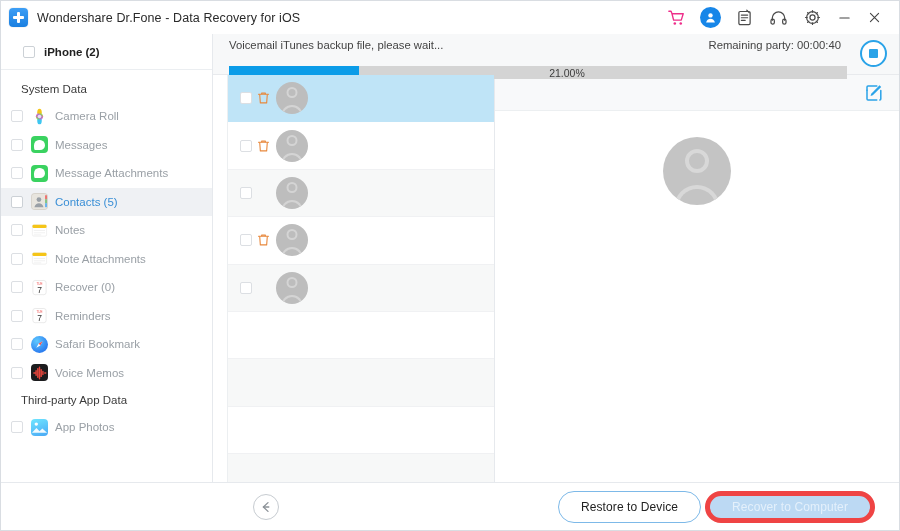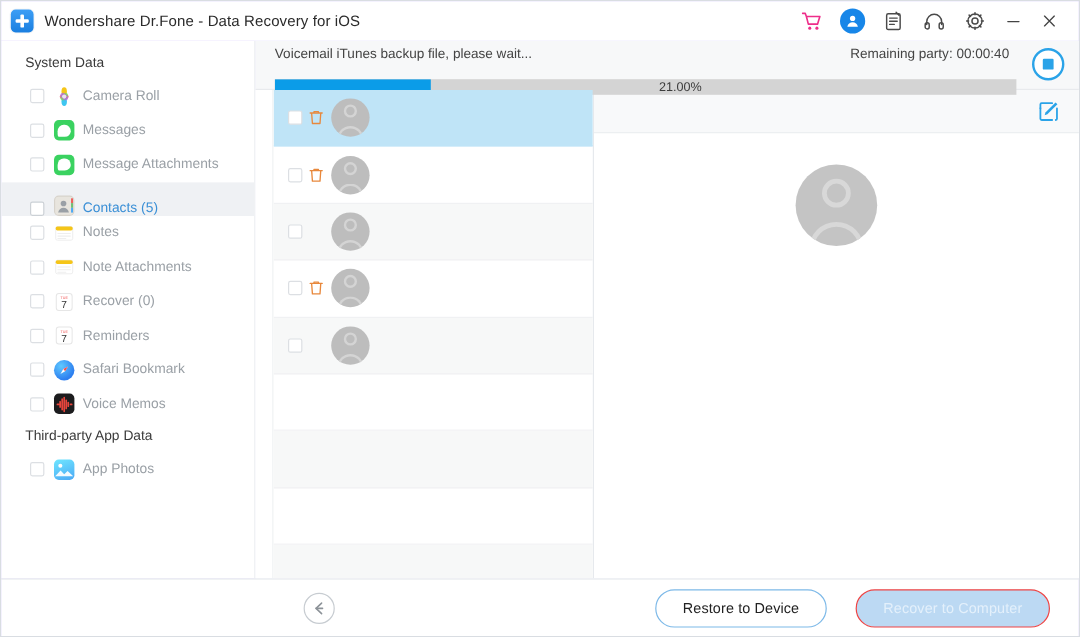--- a/index.html
+++ b/index.html
@@ -84,24 +84,24 @@
 
   .nav-scroll { flex: 1 1 auto; overflow: hidden; padding-top: 6px; }
 
   .group-label {
     font-size: 11.5px; color: #3a3a3a;
     padding: 7px 0 7px 20px;
   }
   .nav-item {
     height: 28.5px;
     display: flex; align-items: center;
-    padding-left: 24px;
+    padding-left: 10px;
     cursor: default;
   }
-  .nav-item.selected { background: #eff1f4; align-items: flex-end; }
+  .nav-item.selected { background: #eff1f4; }
   .nav-item .cb { margin-right: 8px; }
   .nav-ico {
     width: 17px; height: 17px; border-radius: 4px;
     margin-right: 7px; flex: 0 0 auto;
     display: flex; align-items: center; justify-content: center;
     position: relative; overflow: hidden;
   }
   .nav-label { font-size: 11.5px; color: #9aa0a6; white-space: nowrap; }
   .nav-item.selected .nav-label { color: #3a8fd6; }
   .nav-item.selected .nav-label .cnt { color: #3a8fd6; }
@@ -240,29 +240,29 @@
     padding: 0 24px 0 0;
     position: relative;
   }
   .footer-left { width: 212px; min-width: 212px; }
   .back-btn {
     width: 26px; height: 26px; border-radius: 50%;
     border: 1px solid #c7ccd1; background: #fff;
     display: flex; align-items: center; justify-content: center;
     margin-left: 20px; cursor: default;
   }
-  .footer-right { margin-left: auto; display: flex; align-items: center; gap: 24px; }
+  .footer-right { margin-left: auto; display: flex; align-items: center; gap: 4px; }
   .btn {
     height: 32px; border-radius: 16px;
     font-size: 12px; letter-spacing: .1px;
     display: flex; align-items: center; justify-content: center;
     padding: 0 22px; cursor: default; white-space: nowrap;
   }
   .btn-outline { background: #fff; border: 1px solid #7db9e8; color: #222; min-width: 124px; }
-  .btn-disabled { background: #bcd9f3; border: 1px solid #ef4444; color: #e4f0fb; min-width: 148px; }
+  .btn-disabled { background: #bcd9f3; border: 5px solid #ef4444; color: #e4f0fb; min-width: 148px; }
 </style>
 </head>
 <body>
 
 <div class="app">
 
   <div class="titlebar">
     <div class="logo">
       <span class="plus"></span>
     </div>
@@ -322,20 +322,24 @@
           <path d="M2.6 2.6l8.8 8.8M11.4 2.6l-8.8 8.8" stroke="#444" stroke-width="1.2" stroke-linecap="round"></path>
         </svg>
       </div>
     </div>
   </div>
 
   <div class="body">
 
     <div class="sidebar">
 
+      <div class="device-row">
+        <span class="cb"></span>
+        <span class="device-name">iPhone (2)</span>
+      </div>
 
       <div class="nav-scroll">
 
         <div class="group-label">System Data</div>
 
         <div class="nav-item">
           <span class="cb dim"></span>
           <span class="nav-ico ico-camera">
             <svg width="17" height="17" viewBox="0 0 18 18">
               <g>

